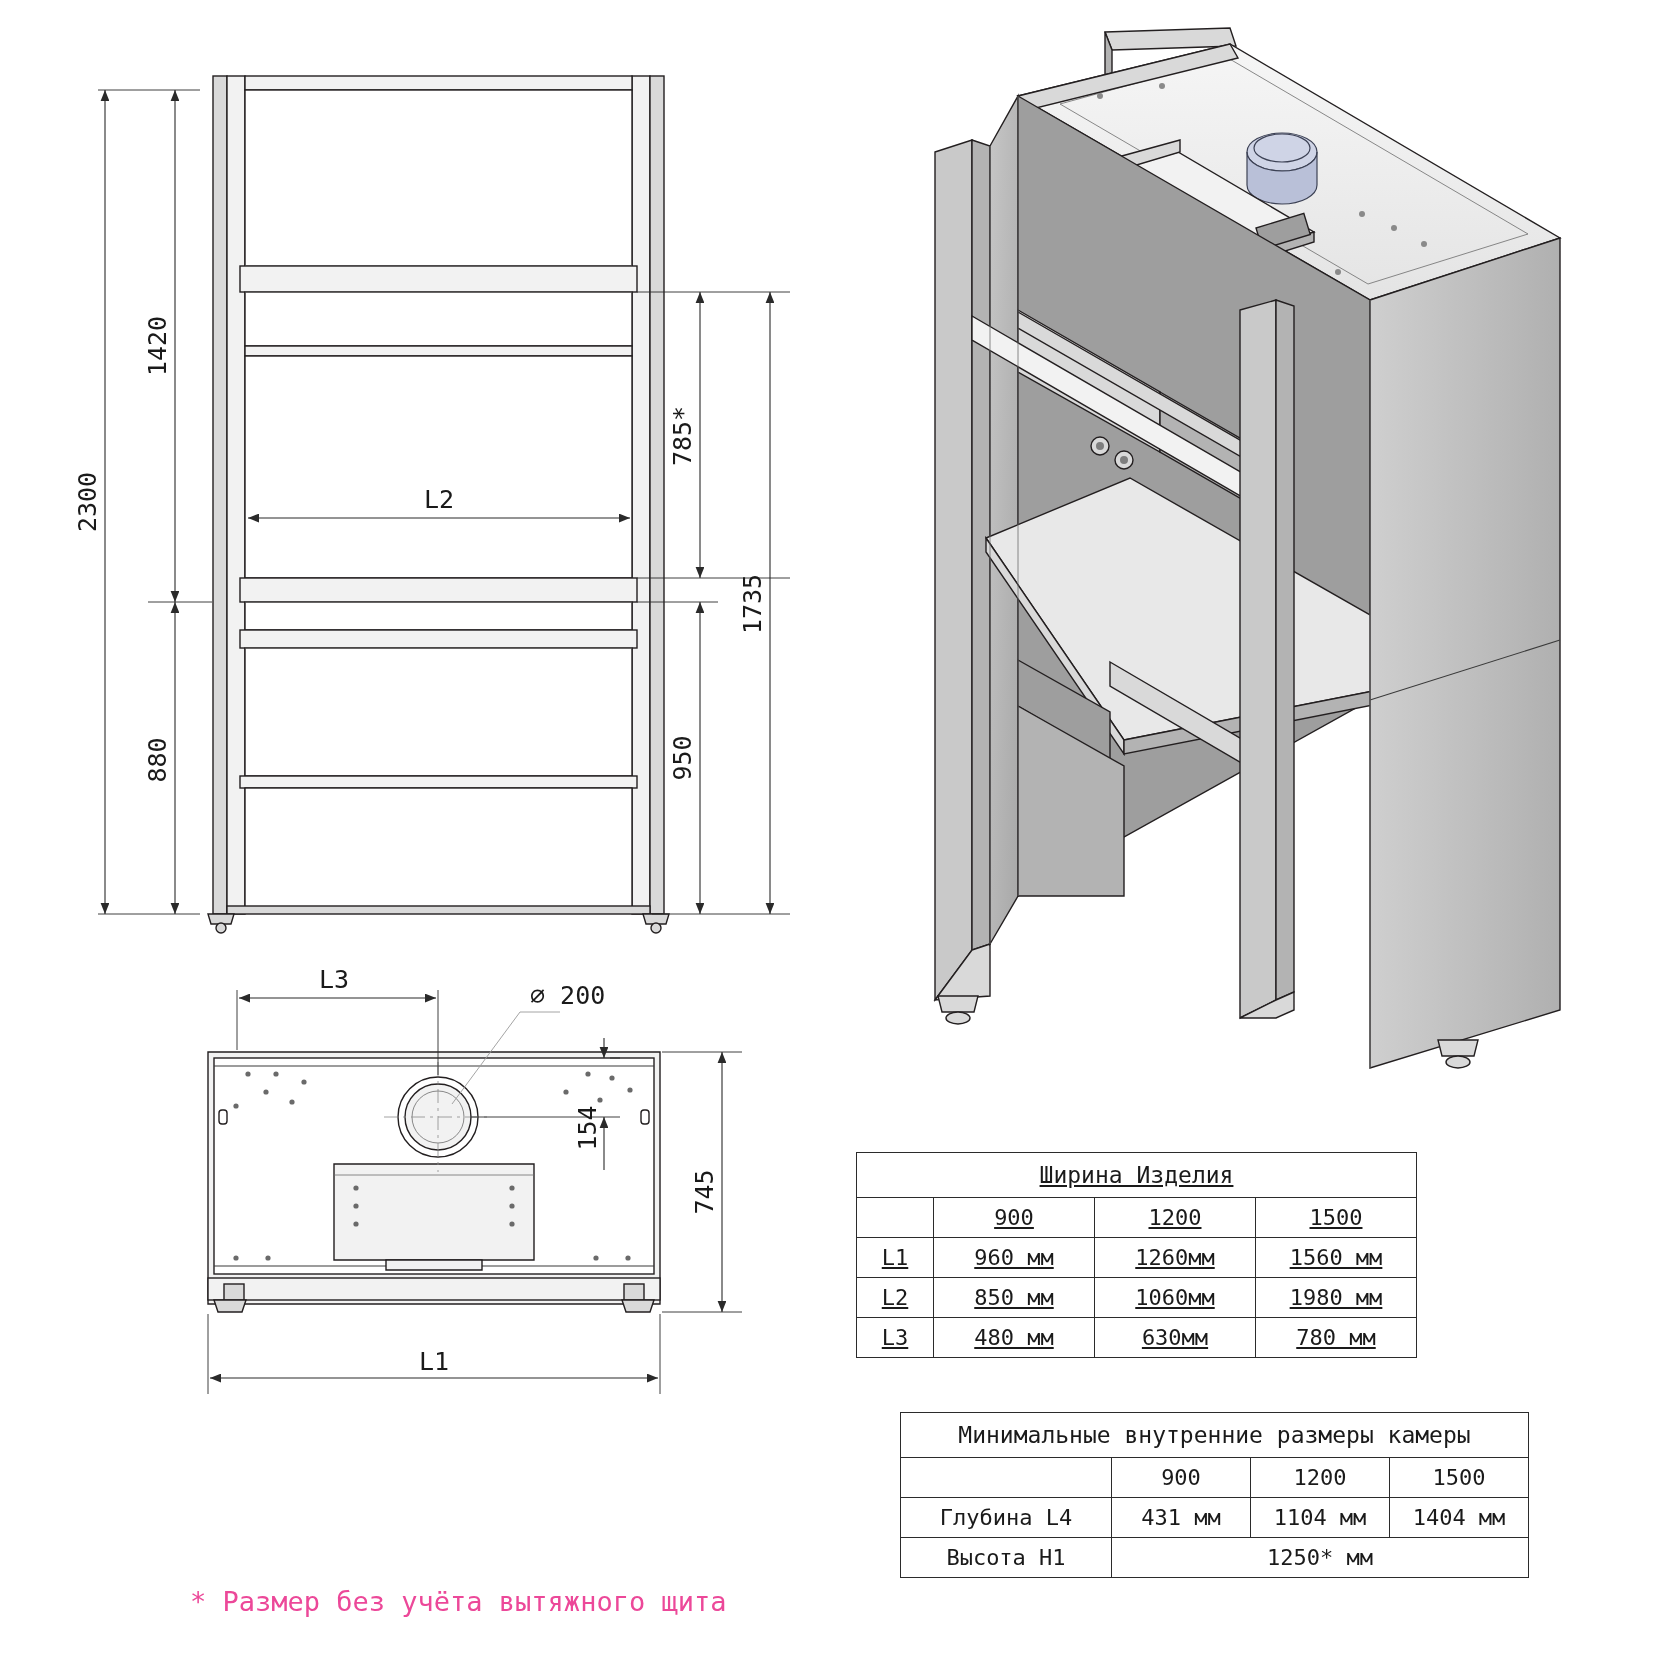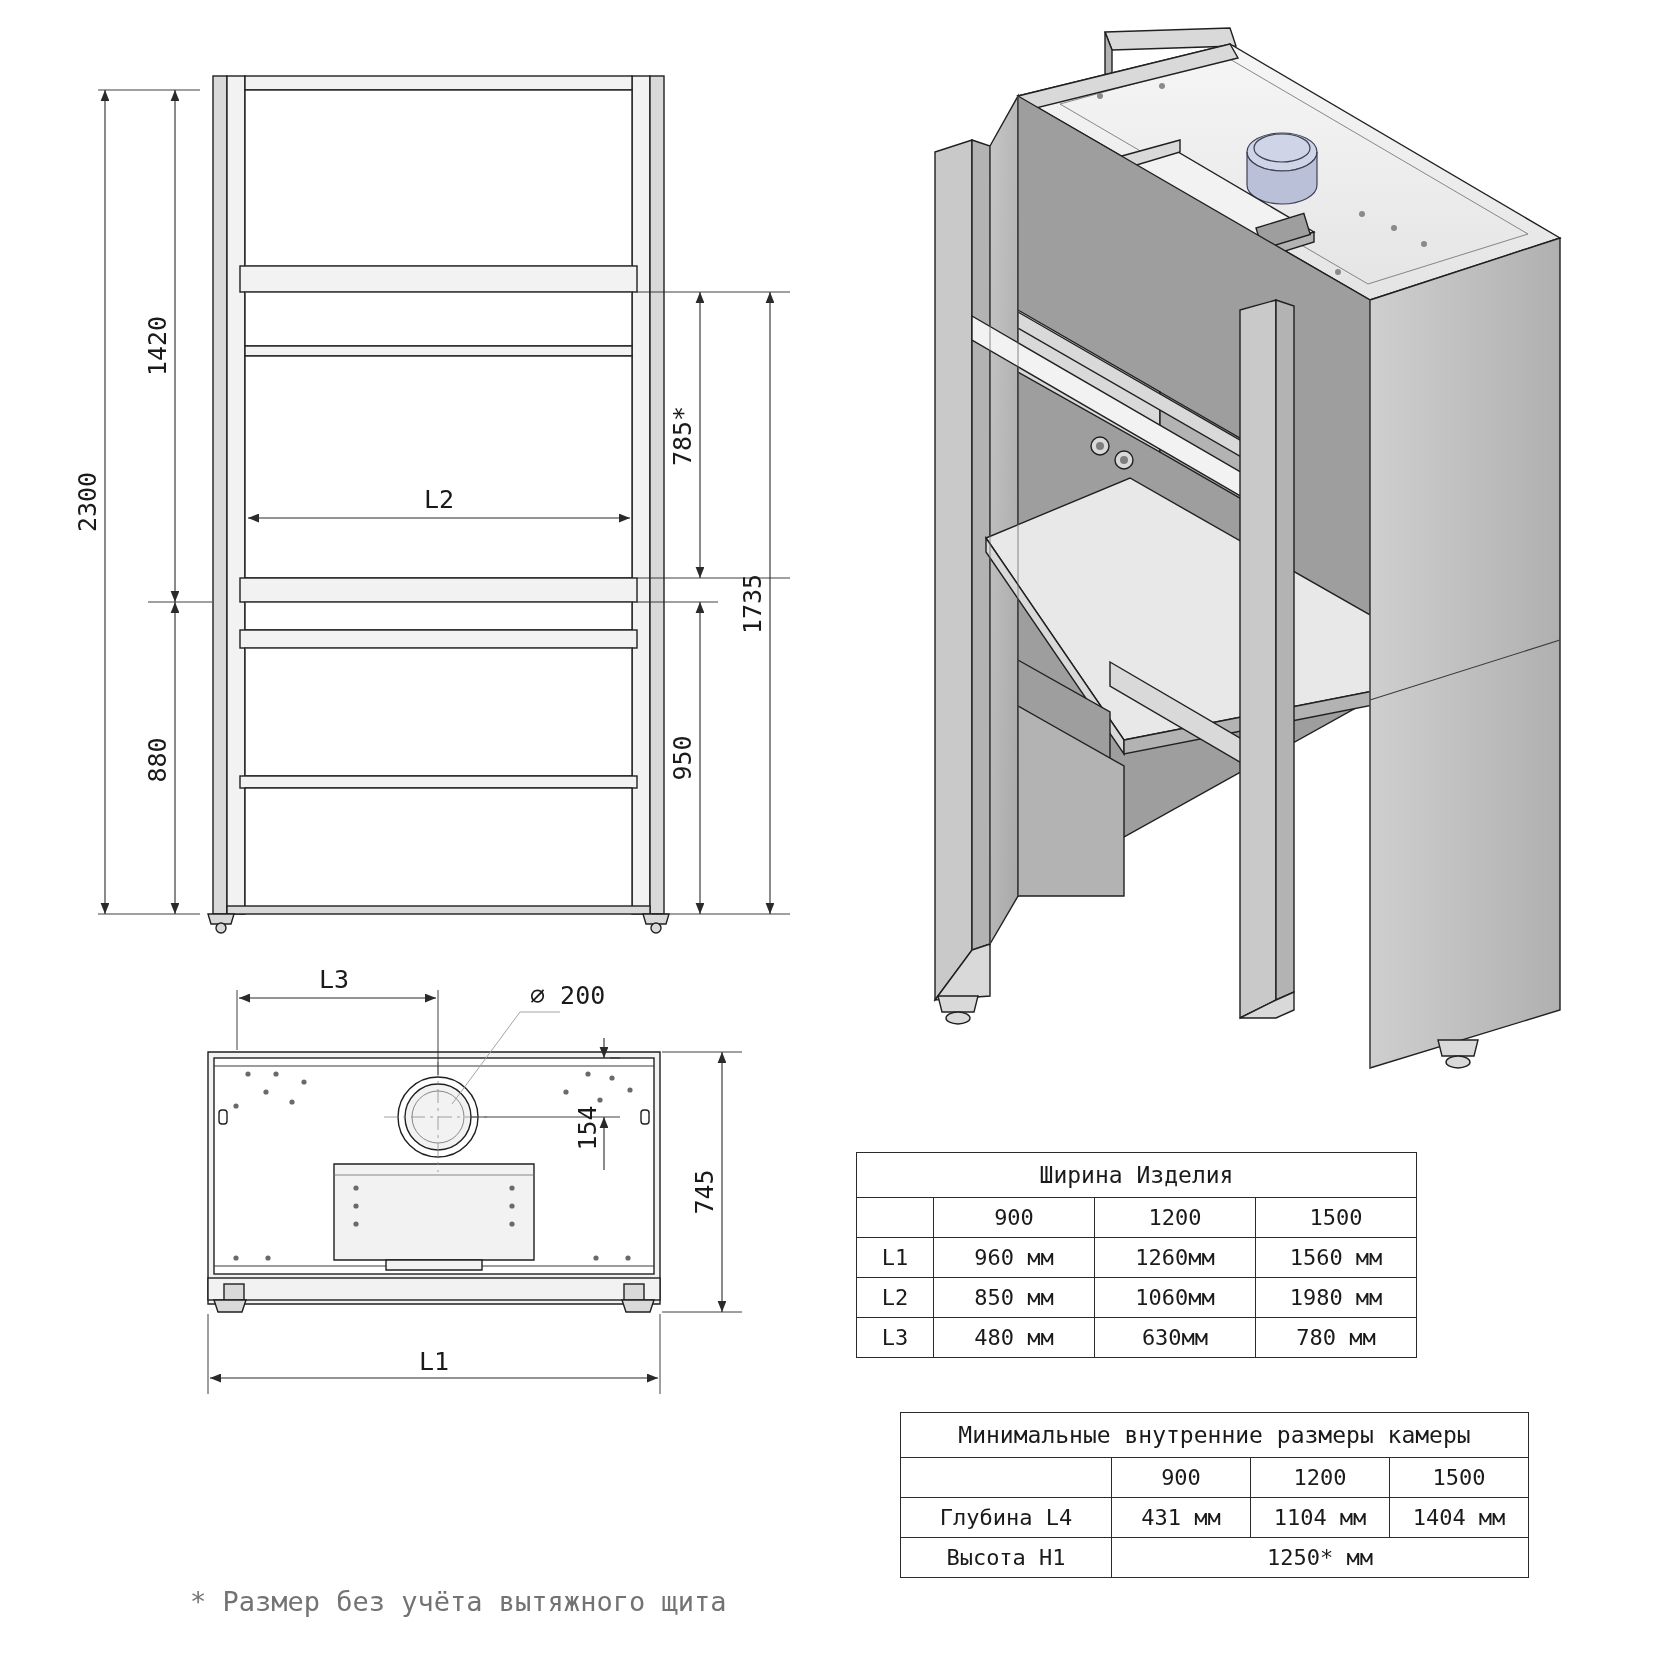--- a/index.html
+++ b/index.html
@@ -65,36 +65,36 @@
     text-align: center;
     font-weight: normal;
     white-space: nowrap;
   }
   table.spec th.title {
     font-size: 23px;
     padding: 9px 10px;
   }
   .blank-cell { border: 1.4px solid #2b2b2b; }
 
-  #tbl1 { left: 856px; top: 1152px; }
+  #tbl1 { left: 856px; top: 1152px; text-decoration: underline; }
   #tbl2 { left: 900px; top: 1412px; }
 
   #tbl1 table.spec td.rowhdr { width: 56px; }
   #tbl1 table.spec td.vcell { width: 140px; }
 
   #tbl2 table.spec td.rowhdr2 { width: 190px; text-align: center; }
   #tbl2 table.spec td.v2 { width: 118px; }
 
   .footnote {
     position: absolute;
     left: 190px;
     top: 1586px;
     font-family: "DejaVu Sans Mono", monospace;
     font-size: 27px;
-    color: #737373;
+    color: #ec4899;
     white-space: nowrap;
   }
 </style>
 </head>
 <body>
 
 <div class="stage">
 
   <svg class="drawing" viewBox="0 0 1680 1680">
     <defs>

